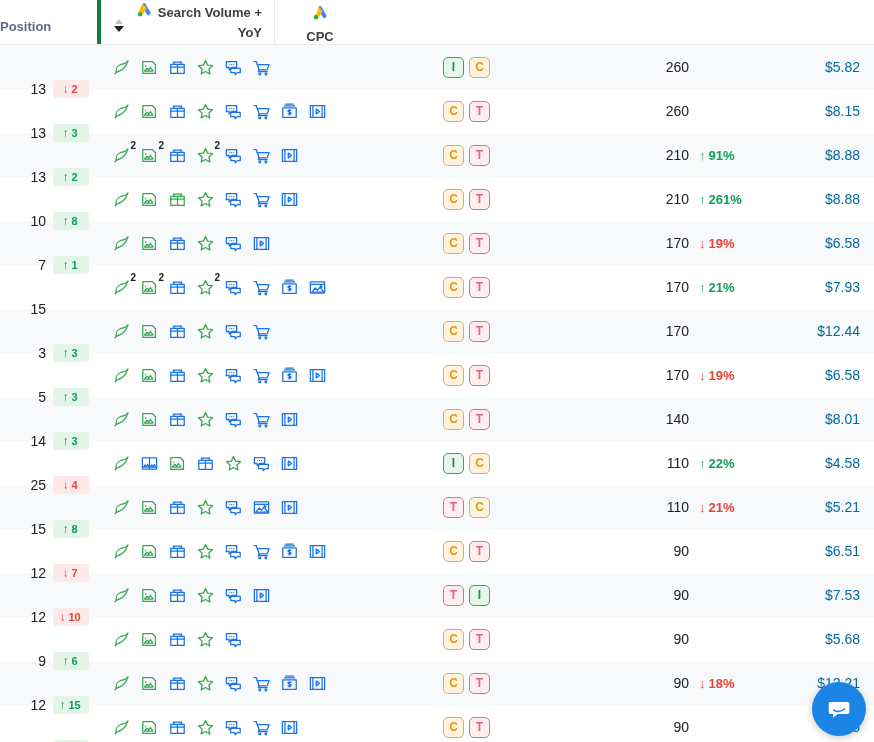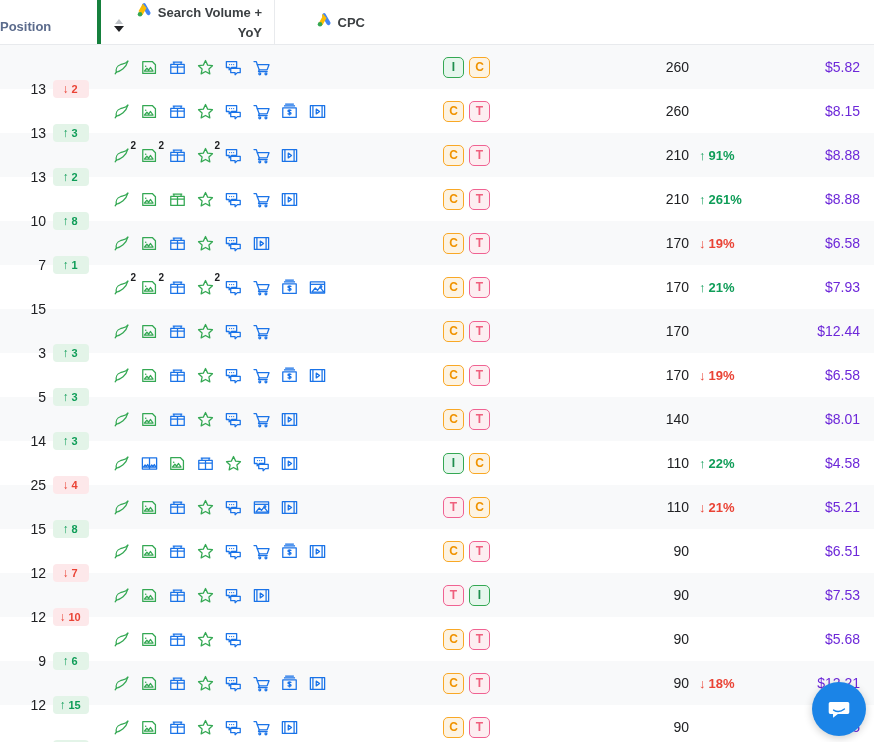--- a/index.html
+++ b/index.html
@@ -93,20 +93,21 @@
     border-top: 6px solid #202124;
   }
   .th-cpc {
     width: 105px;
     border-left: 1px solid #e8eaed;
     justify-content: flex-end;
     padding-right: 14px;
     align-items: center;
     padding-bottom: 0;
     gap: 5px;
+    flex-direction: column;
   }
   .gads-logo { flex: 0 0 auto; }
   .th-volume-inner {
     display: flex;
     align-items: center;
     justify-content: flex-end;
     gap: 5px;
     width: 100%;
   }
 
@@ -221,21 +222,21 @@
   .yoy .arr { font-weight: normal; font-size: 13px; }
   .yoy.empty { visibility: hidden; }
 
   .td-cpc {
     width: 105px;
     display: flex;
     align-items: flex-start;
     justify-content: flex-end;
     padding-right: 14px;
     font-size: 14px;
-    color: #6d28d9;
+    color: #0369a1;
   }
 
   
   .chat-widget {
     position: absolute;
     right: 8px;
     bottom: 6px;
     width: 54px;
     height: 54px;
     border-radius: 50%;

